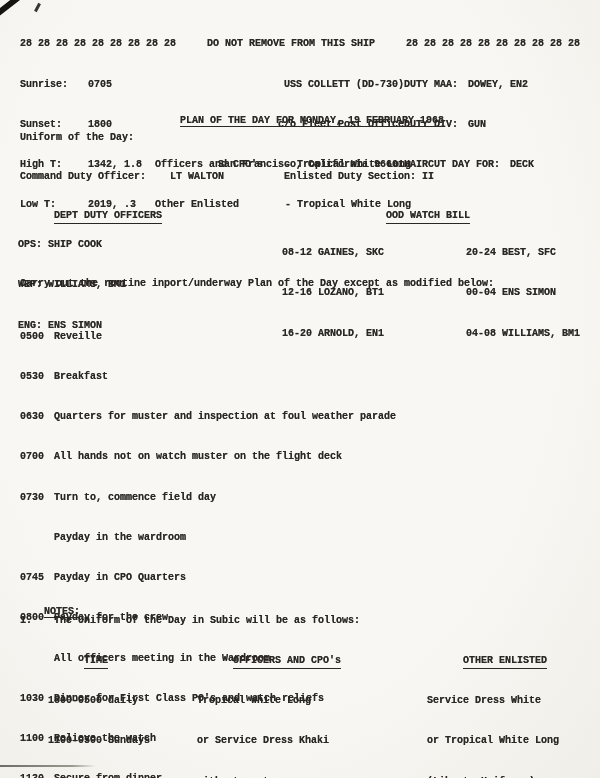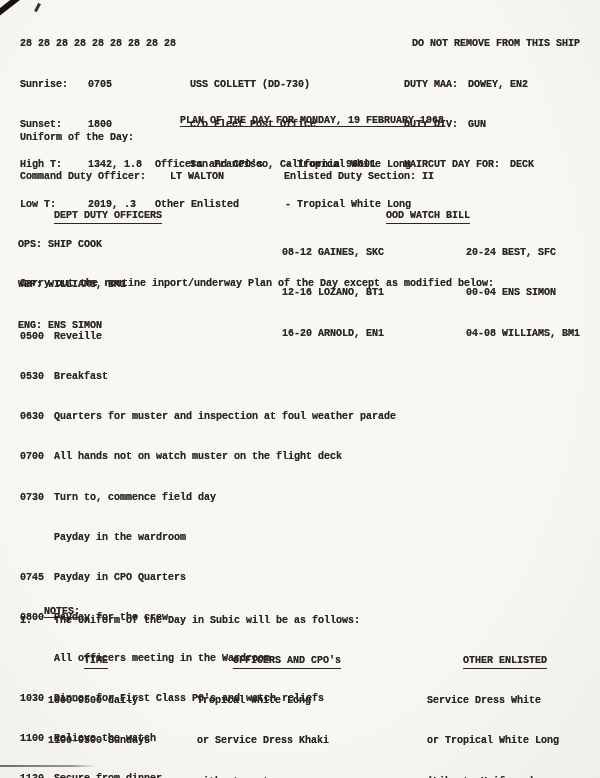--- a/index.html
+++ b/index.html
@@ -22,21 +22,21 @@
   
   .corner-mark{position:absolute;left:-7px;top:1px;width:34px;height:6px;background:#17140f;transform:rotate(-38deg);border-radius:1px;}
   .corner-tick{position:absolute;left:36px;top:3px;width:3px;height:9px;background:#3a362f;transform:rotate(28deg);}
   .bottom-line{position:absolute;left:0;top:765px;width:96px;height:2px;
     background:linear-gradient(to right,#6f6c66,#9b9890 75%,rgba(155,152,144,0));}
   
   .banner{top:37px;display:flex;justify-content:space-between;padding:0 20px 0 20px;width:560px;}
   
   .hgrid{top:51px;display:flex;}
   .hcol-left{width:190px;padding-left:20px;box-sizing:border-box;}
-  .hcol-center{flex:1;text-align:left;}
+  .hcol-center{flex:1;text-align:right;margin-left:20px;}
   .hcol-right{width:196px;}
   .kv{display:flex;}
   .kv .k{display:inline-block;}
   .hcol-left .k{width:68px;}
   .hcol-right .v{margin-left:10px;}
   .title-row{top:101px;text-align:center;}
   
   .uniform{top:131px;display:flex;padding-left:20px;}
   .u-label{width:135px;}
   .u-row{display:flex;}
@@ -74,20 +74,21 @@
 <body>
 
 <div class="paper">
 
   <div class="corner-mark"></div>
   <div class="corner-tick"></div>
 
   <div class="sec banner">
     <span>28 28 28 28 28 28 28 28 28</span>
     <span>DO NOT REMOVE FROM THIS SHIP</span>
+    <span>28 28 28 28 28 28 28 28 28 28</span>
   </div>
 
   <div class="sec hgrid">
     <div class="hcol-left">
       <div class="kv"><span class="k">Sunrise:</span><span class="v">0705</span></div>
       <div class="kv"><span class="k">Sunset:</span><span class="v">1800</span></div>
       <div class="kv"><span class="k">High T:</span><span class="v">1342, 1.8</span></div>
       <div class="kv"><span class="k">Low T:</span><span class="v">2019, .3</span></div>
     </div>
     <div class="hcol-center">

